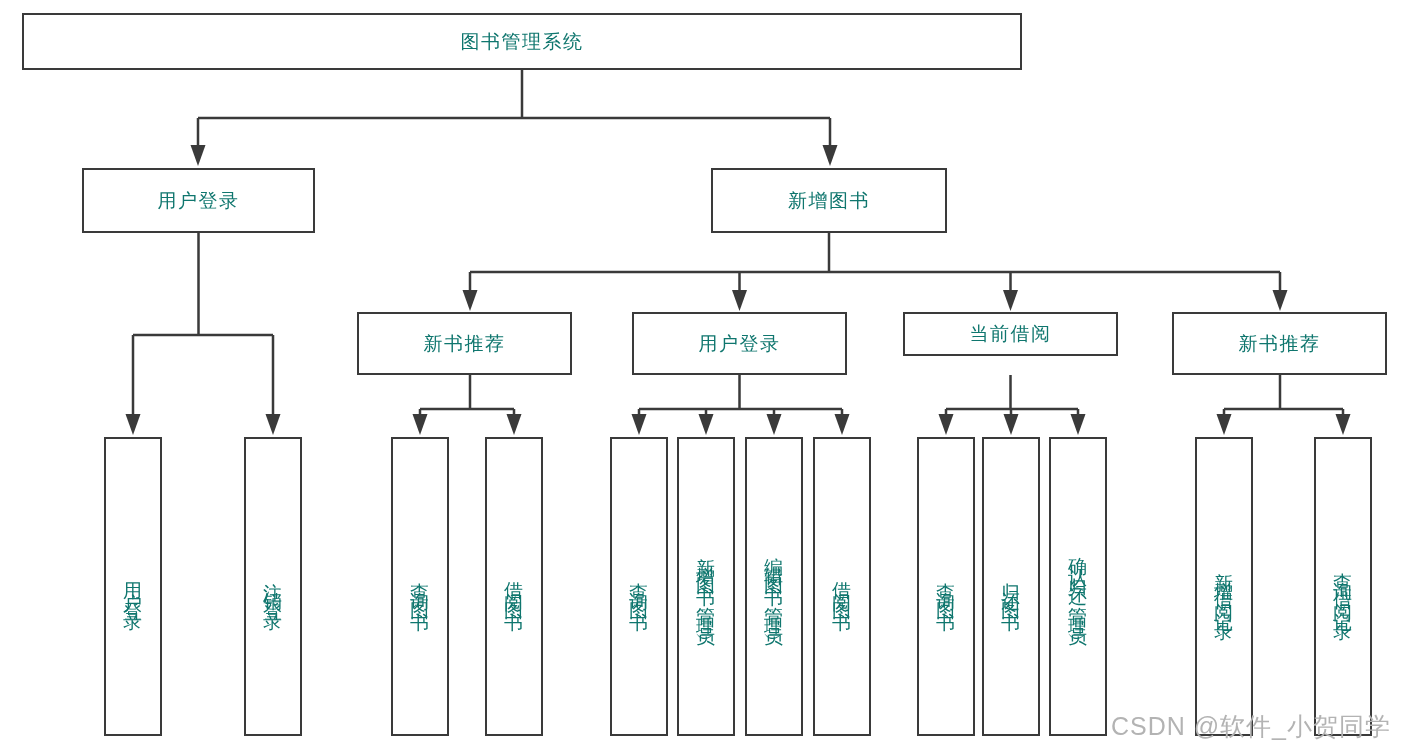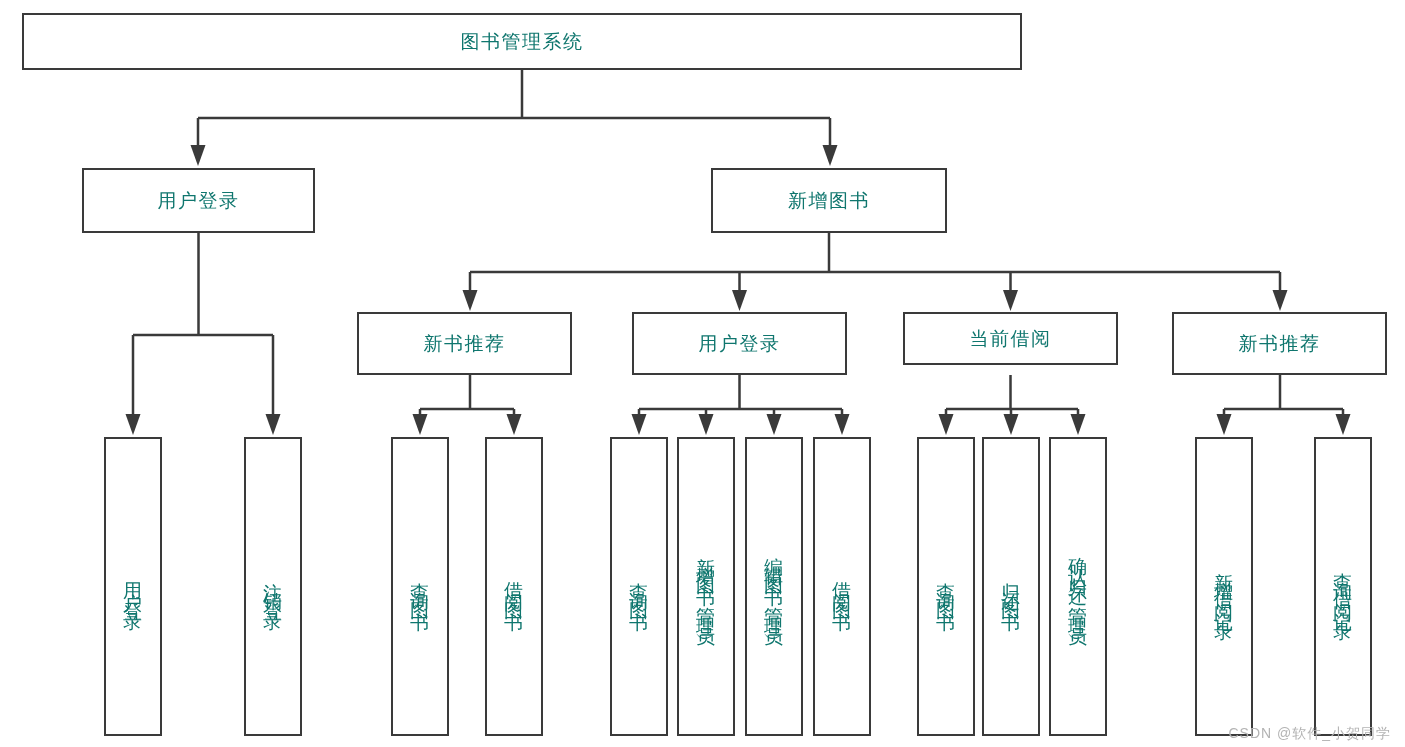--- a/index.html
+++ b/index.html
@@ -13,21 +13,21 @@
     border:2.5px solid #3a3a3a;display:flex;align-items:center;justify-content:center;
     color:#0f766e;
   }
   .hlabel{font-size:19px;letter-spacing:1.5px;white-space:nowrap;}
   .leaf .vlabel{
     writing-mode:vertical-rl;text-orientation:mixed;
     font-size:19px;line-height:1;letter-spacing:10px;white-space:nowrap;
   }
   #watermark{
     position:absolute;right:14px;bottom:4px;
-    font-size:14px;color:#b3b3b3;letter-spacing:1px;white-space:nowrap;
+    font-size:25px;color:#b3b3b3;letter-spacing:1px;white-space:nowrap;
   }
 </style>
 </head>
 <body>
 
 <div id="canvas">
 
   <svg id="wires" viewBox="0 0 1405 747" xmlns="http://www.w3.org/2000/svg">
     <g stroke="#3a3a3a" stroke-width="2.5" fill="none">
 
@@ -78,21 +78,21 @@
   <div class="box" style="left:711px;top:168px;width:236px;height:65px">
     <span class="hlabel">新增图书</span>
   </div>
 
   <div class="box" style="left:357px;top:312px;width:215px;height:63px">
     <span class="hlabel">新书推荐</span>
   </div>
   <div class="box" style="left:632px;top:312px;width:215px;height:63px">
     <span class="hlabel">用户登录</span>
   </div>
-  <div class="box" style="left:903px;top:312px;width:215px;height:53px">
+  <div class="box" style="left:903px;top:312px;width:215px;height:44px">
     <span class="hlabel">当前借阅</span>
   </div>
   <div class="box" style="left:1172px;top:312px;width:215px;height:63px">
     <span class="hlabel">新书推荐</span>
   </div>
 
   <div class="box leaf" style="left:104px;top:437px;width:58px;height:299px">
     <span class="vlabel">用户登录</span>
   </div>
   <div class="box leaf" style="left:244px;top:437px;width:58px;height:299px">

